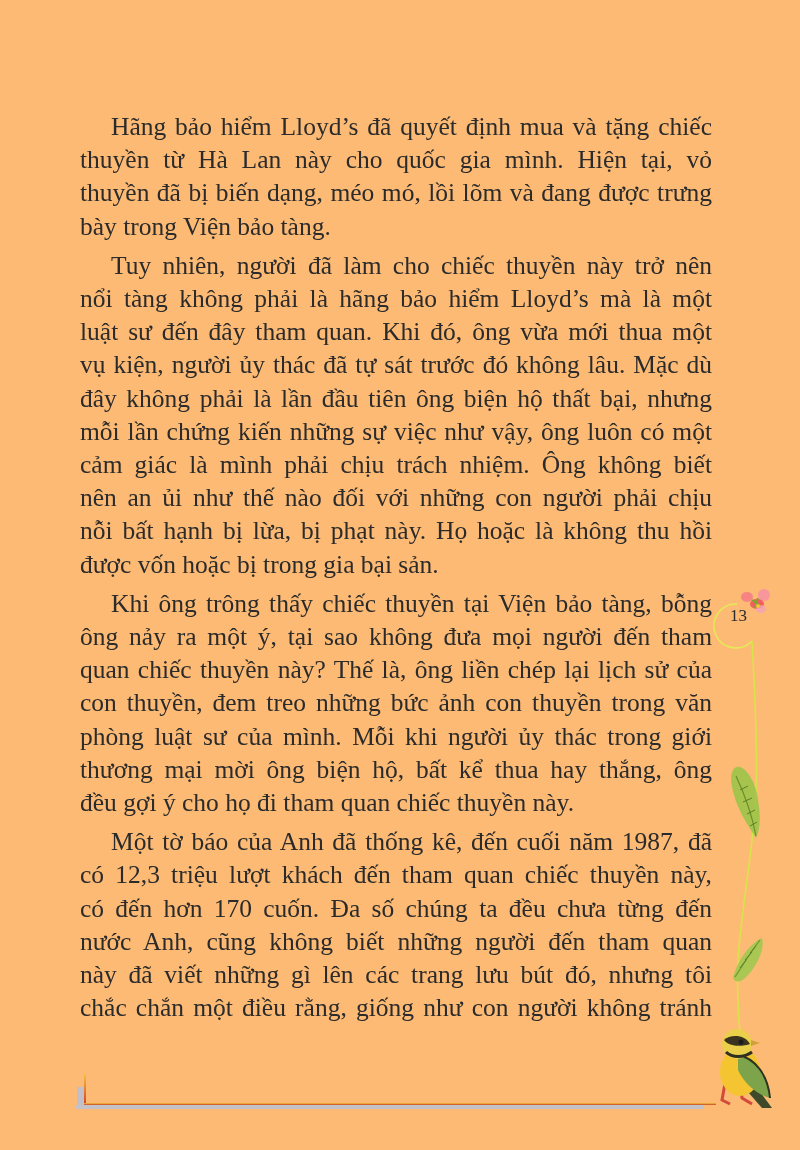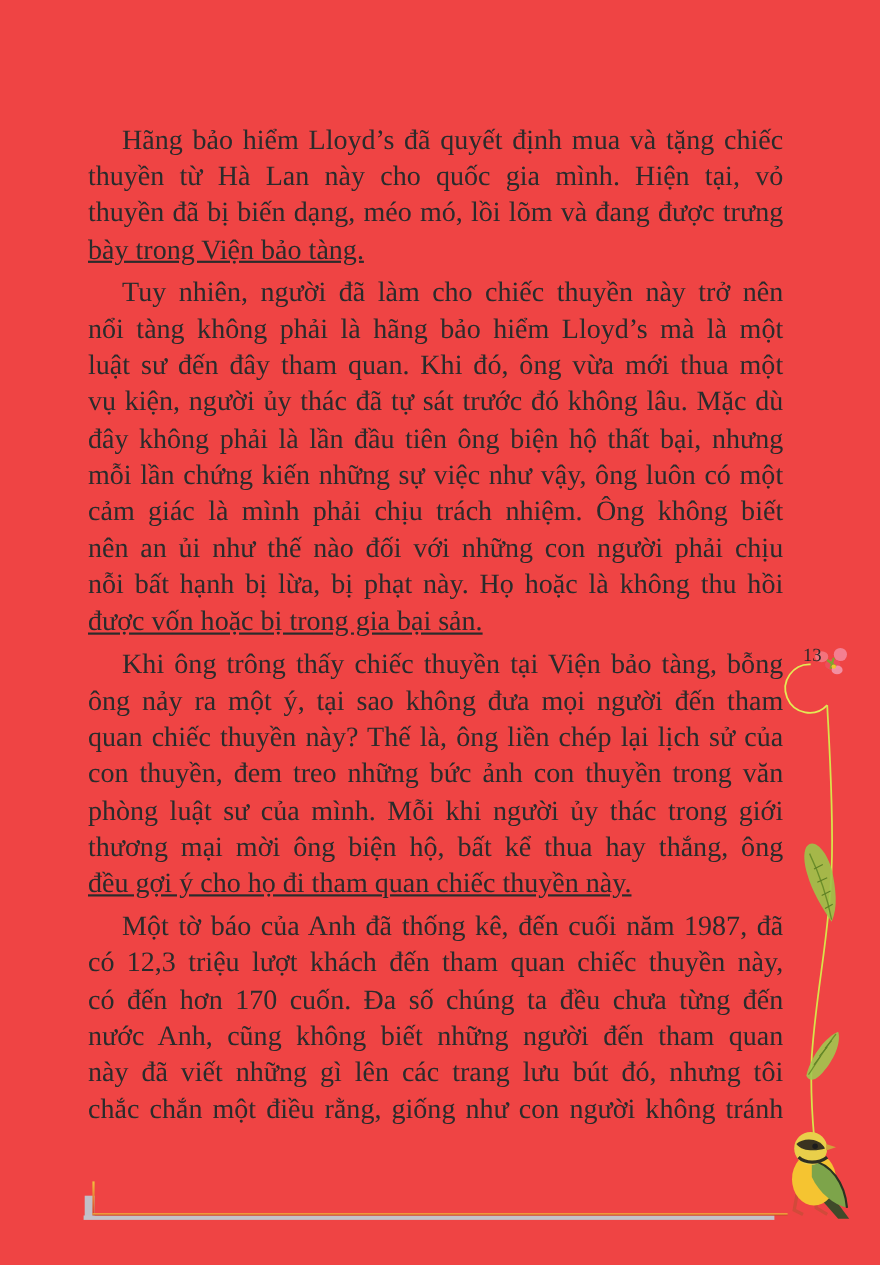--- a/index.html
+++ b/index.html
@@ -12,21 +12,21 @@
       height: 1150px;
       position: relative;
       overflow: hidden;
       font-family: "DejaVu Serif", "Liberation Serif", serif;
       color: #2a2a2a;
     }
     .page {
       position: absolute;
       left: 0; top: 0;
       width: 800px; height: 1150px;
-      background: #ef4444;
+      background: #fdba74;
     }
     .text-block {
       position: absolute;
       left: 80px;
       top: 110px;
       width: 632px;
       font-family: "Liberation Serif", "DejaVu Serif", serif;
       font-size: 25.5px;
       line-height: 33.2px;
       color: #2b2b2b;
@@ -37,21 +37,21 @@
       text-align: justify;
       text-align-last: left;
     }
     .para .ln {
       display: block;
       white-space: nowrap;
       text-align: justify;
       text-align-last: justify;
     }
     .para .ln.first { padding-left: 31px; }
-    .para .ln.last { text-align-last: left; text-decoration: underline; }
+    .para .ln.last { text-align-last: left; }
     .para-wrap { text-indent: 0; }
     .frame-shadow-left {
       position: absolute;
       left: 77px;
       top: 1087px;
       width: 9px;
       height: 20px;
       background: #c2bfc8;
     }
     .frame-left {
@@ -76,21 +76,21 @@
       top: 1105px;
       width: 628px;
       height: 4px;
       background: #c4c1c9;
     }
 
     
     .page-number-wrap {
       position: absolute;
       left: 720px;
-      top: 578px;
+      top: 598px;
       width: 46px;
       height: 46px;
     }
     .page-number {
       position: absolute;
       left: 10px;
       top: 8px;
       font-family: "Liberation Serif", "DejaVu Serif", serif;
       font-size: 17px;
       color: #2a2a2a;

